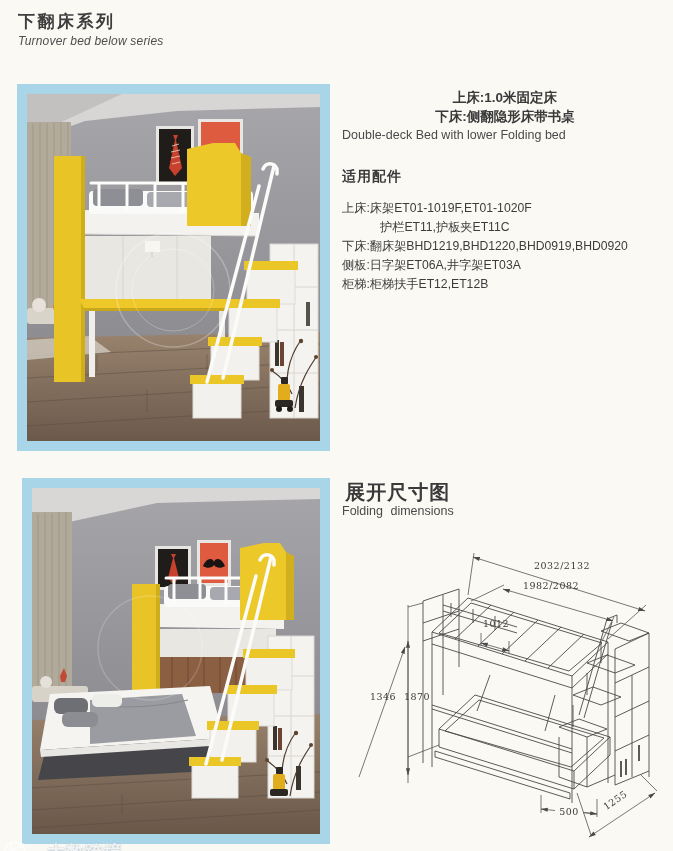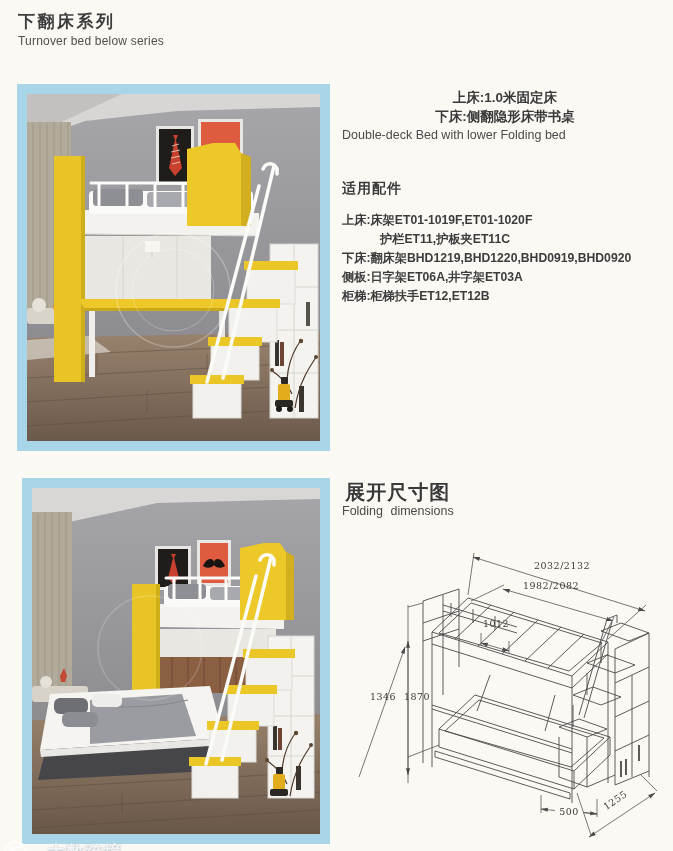--- a/index.html
+++ b/index.html
@@ -11,38 +11,38 @@
     position:relative;
     overflow:hidden;
   }
   .page{position:absolute;inset:0;padding-left:12px;}
   
   .hdr{position:absolute;left:18px;top:12px;}
   .hdr h1{
     margin:0;font-size:17px;font-weight:700;color:#3e3e3e;
     letter-spacing:2.5px;line-height:20px;
   }
-  .hdr .sub{font-size:12px;color:#4e4e4e;margin-top:2px;letter-spacing:0.2px;}
+  .hdr .sub{font-size:12px;color:#4e4e4e;margin-top:2px;letter-spacing:0.2px;font-style:italic;}
   
   .photo-frame{
     position:absolute;
     background:#a9d5e9;
     box-sizing:border-box;
     padding:10px;
   }
   .photo1{left:17px;top:84px;width:313px;height:367px;}
   .photo2{left:22px;top:478px;width:308px;height:366px;}
   .photo-frame svg{display:block;width:100%;height:100%;}
   
   .info{position:absolute;left:342px;top:88px;width:326px;}
   .cn-bold{font-size:13.5px;font-weight:700;color:#3a3a3a;line-height:19px;text-align:center;}
   .en-line{font-size:12.5px;color:#4a4a4a;line-height:18px;margin-top:0;}
-  .acc-head{font-size:14px;font-weight:700;color:#3a3a3a;margin-top:36px;letter-spacing:1px;}
+  .acc-head{font-size:14px;font-weight:700;color:#3a3a3a;margin-top:24px;letter-spacing:1px;}
   .acc-list{margin-top:13px;}
-  .acc-line{font-size:12.2px;color:#3c3c3c;line-height:19px;white-space:nowrap;font-weight:bold;}
+  .acc-line{font-size:12.2px;color:#3c3c3c;line-height:19px;white-space:nowrap;}
   .acc-line.indent{padding-left:38px;}
   
   .dims-head{position:absolute;left:342px;top:483px;}
   .dims-head .cn-bold{font-size:20px;letter-spacing:1px;}
   .dims-head .en-line{word-spacing:4px;}
   
   .drawing{position:absolute;left:355px;top:545px;width:318px;height:306px;}
   .drawing svg{display:block;width:100%;height:100%;}
   .dim-text{
     font-family:"DejaVu Serif","Liberation Serif",serif;

